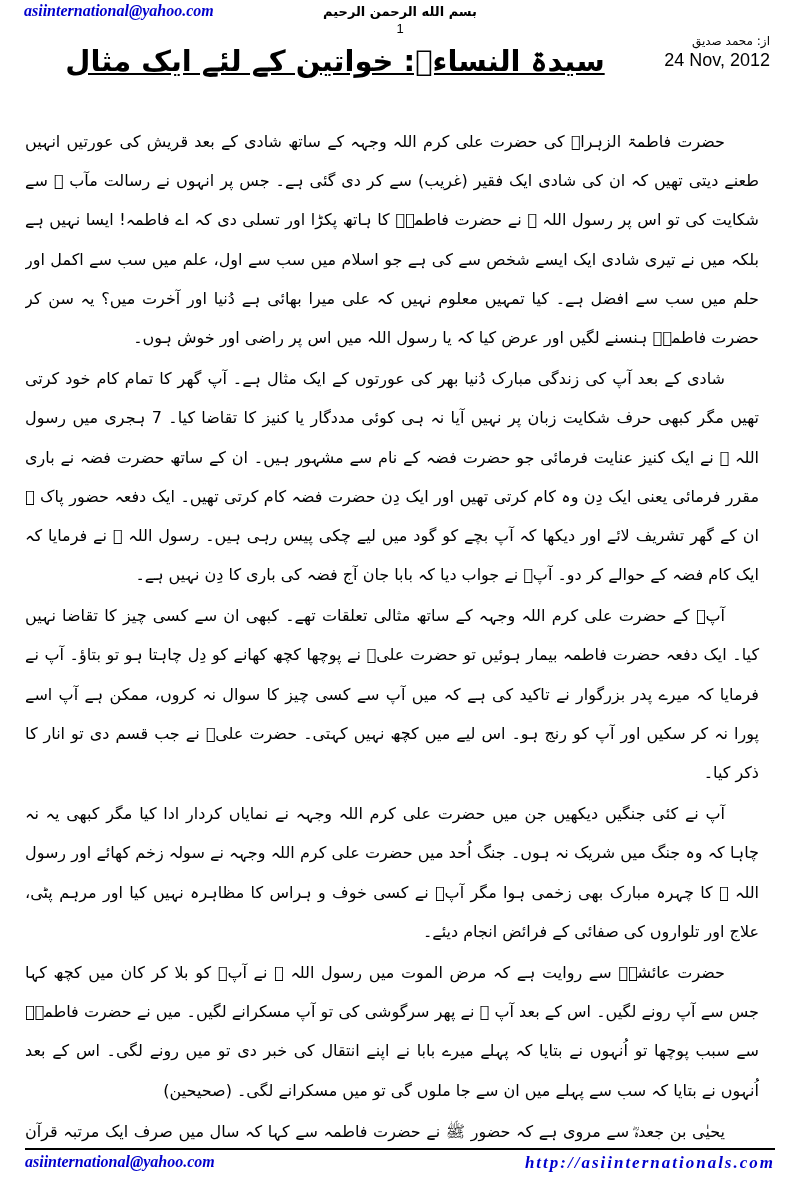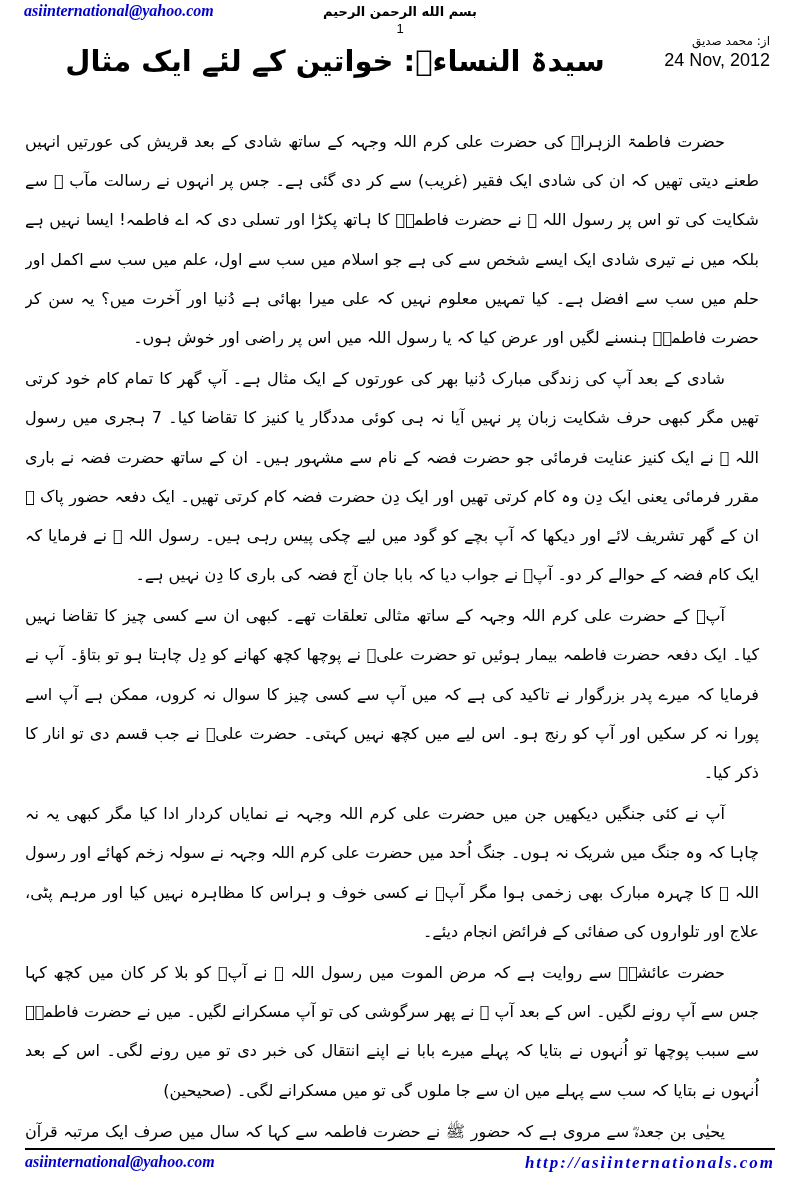--- a/index.html
+++ b/index.html
@@ -40,20 +40,21 @@
   .date-line{
     font-family:"Liberation Sans",sans-serif;
     font-size:18px;margin-top:2px;
   }
   .doc-title{
     position:absolute;top:44px;left:0;right:130px;
     margin:0;text-align:center;
     direction:rtl;
     font-size:29px;font-weight:bold;
     letter-spacing:0px;
+    text-decoration:underline;
   }
   
   .body-text{
     position:absolute;top:122px;left:25px;right:25px;bottom:58px;
     direction:rtl;
     text-align:justify;
     font-size:16px;
     line-height:2.45;
     overflow:hidden;
   }

